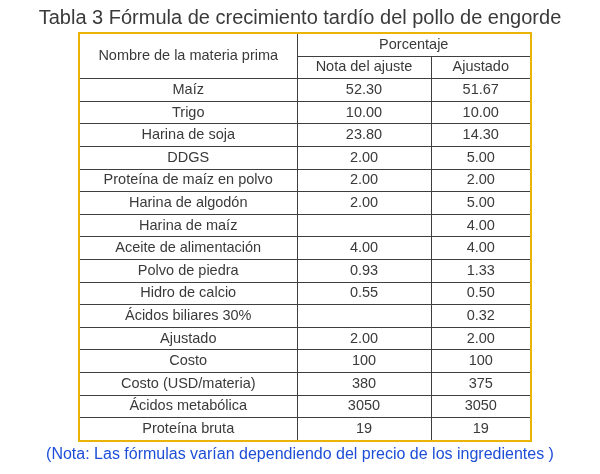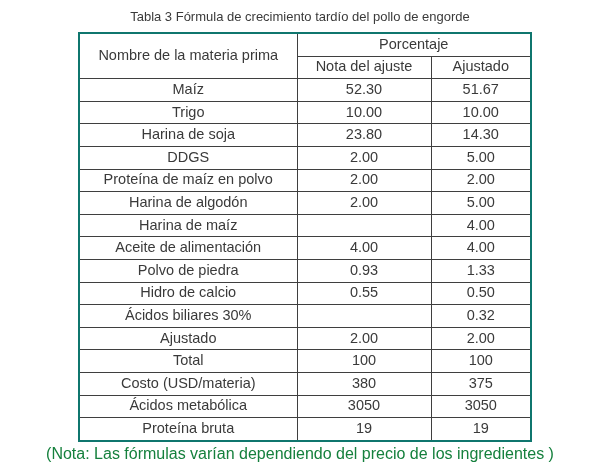--- a/index.html
+++ b/index.html
@@ -18,33 +18,33 @@
     height: 474px;
     background: #ffffff;
     overflow: hidden;
   }
   .title {
     position: absolute;
     top: 7px;
     left: 0;
     width: 600px;
     text-align: center;
-    font-size: 13px;
+    font-size: 20px;
     line-height: 20px;
     color: #3a3a3a;
     white-space: nowrap;
   }
   table.formula {
     position: absolute;
     top: 32px;
     left: 78px;
     border-collapse: collapse;
     table-layout: fixed;
     width: 452px;
-    border: 2px solid #0f766e;
+    border: 2px solid #eab308;
   }
   table.formula th,
   table.formula td {
     border: 1px solid #3f3f3f;
     text-align: center;
     vertical-align: middle;
     font-size: 14.5px;
     font-weight: normal;
     color: #3a3a3a;
     height: 21.6px;
@@ -57,21 +57,21 @@
   .col-antes { width: 134px; }
   .col-ajust { width: 100px; }
   .note {
     position: absolute;
     top: 443px;
     left: 0;
     width: 600px;
     text-align: center;
     font-size: 16px;
     line-height: 22px;
-    color: #15803d;
+    color: #1d4ed8;
     white-space: nowrap;
   }
 </style>
 </head>
 <body>
 
 <div class="page">
 
   <div class="title">Tabla 3 Fórmula de crecimiento tardío del pollo de engorde</div>
 
@@ -146,21 +146,21 @@
           <td>Ácidos biliares 30%</td>
           <td></td>
           <td>0.32</td>
         </tr>
         <tr>
           <td>Ajustado</td>
           <td>2.00</td>
           <td>2.00</td>
         </tr>
         <tr>
-          <td>Total</td>
+          <td>Costo</td>
           <td>100</td>
           <td>100</td>
         </tr>
         <tr>
           <td>Costo (USD/materia)</td>
           <td>380</td>
           <td>375</td>
         </tr>
         <tr>
           <td>Ácidos metabólica</td>

